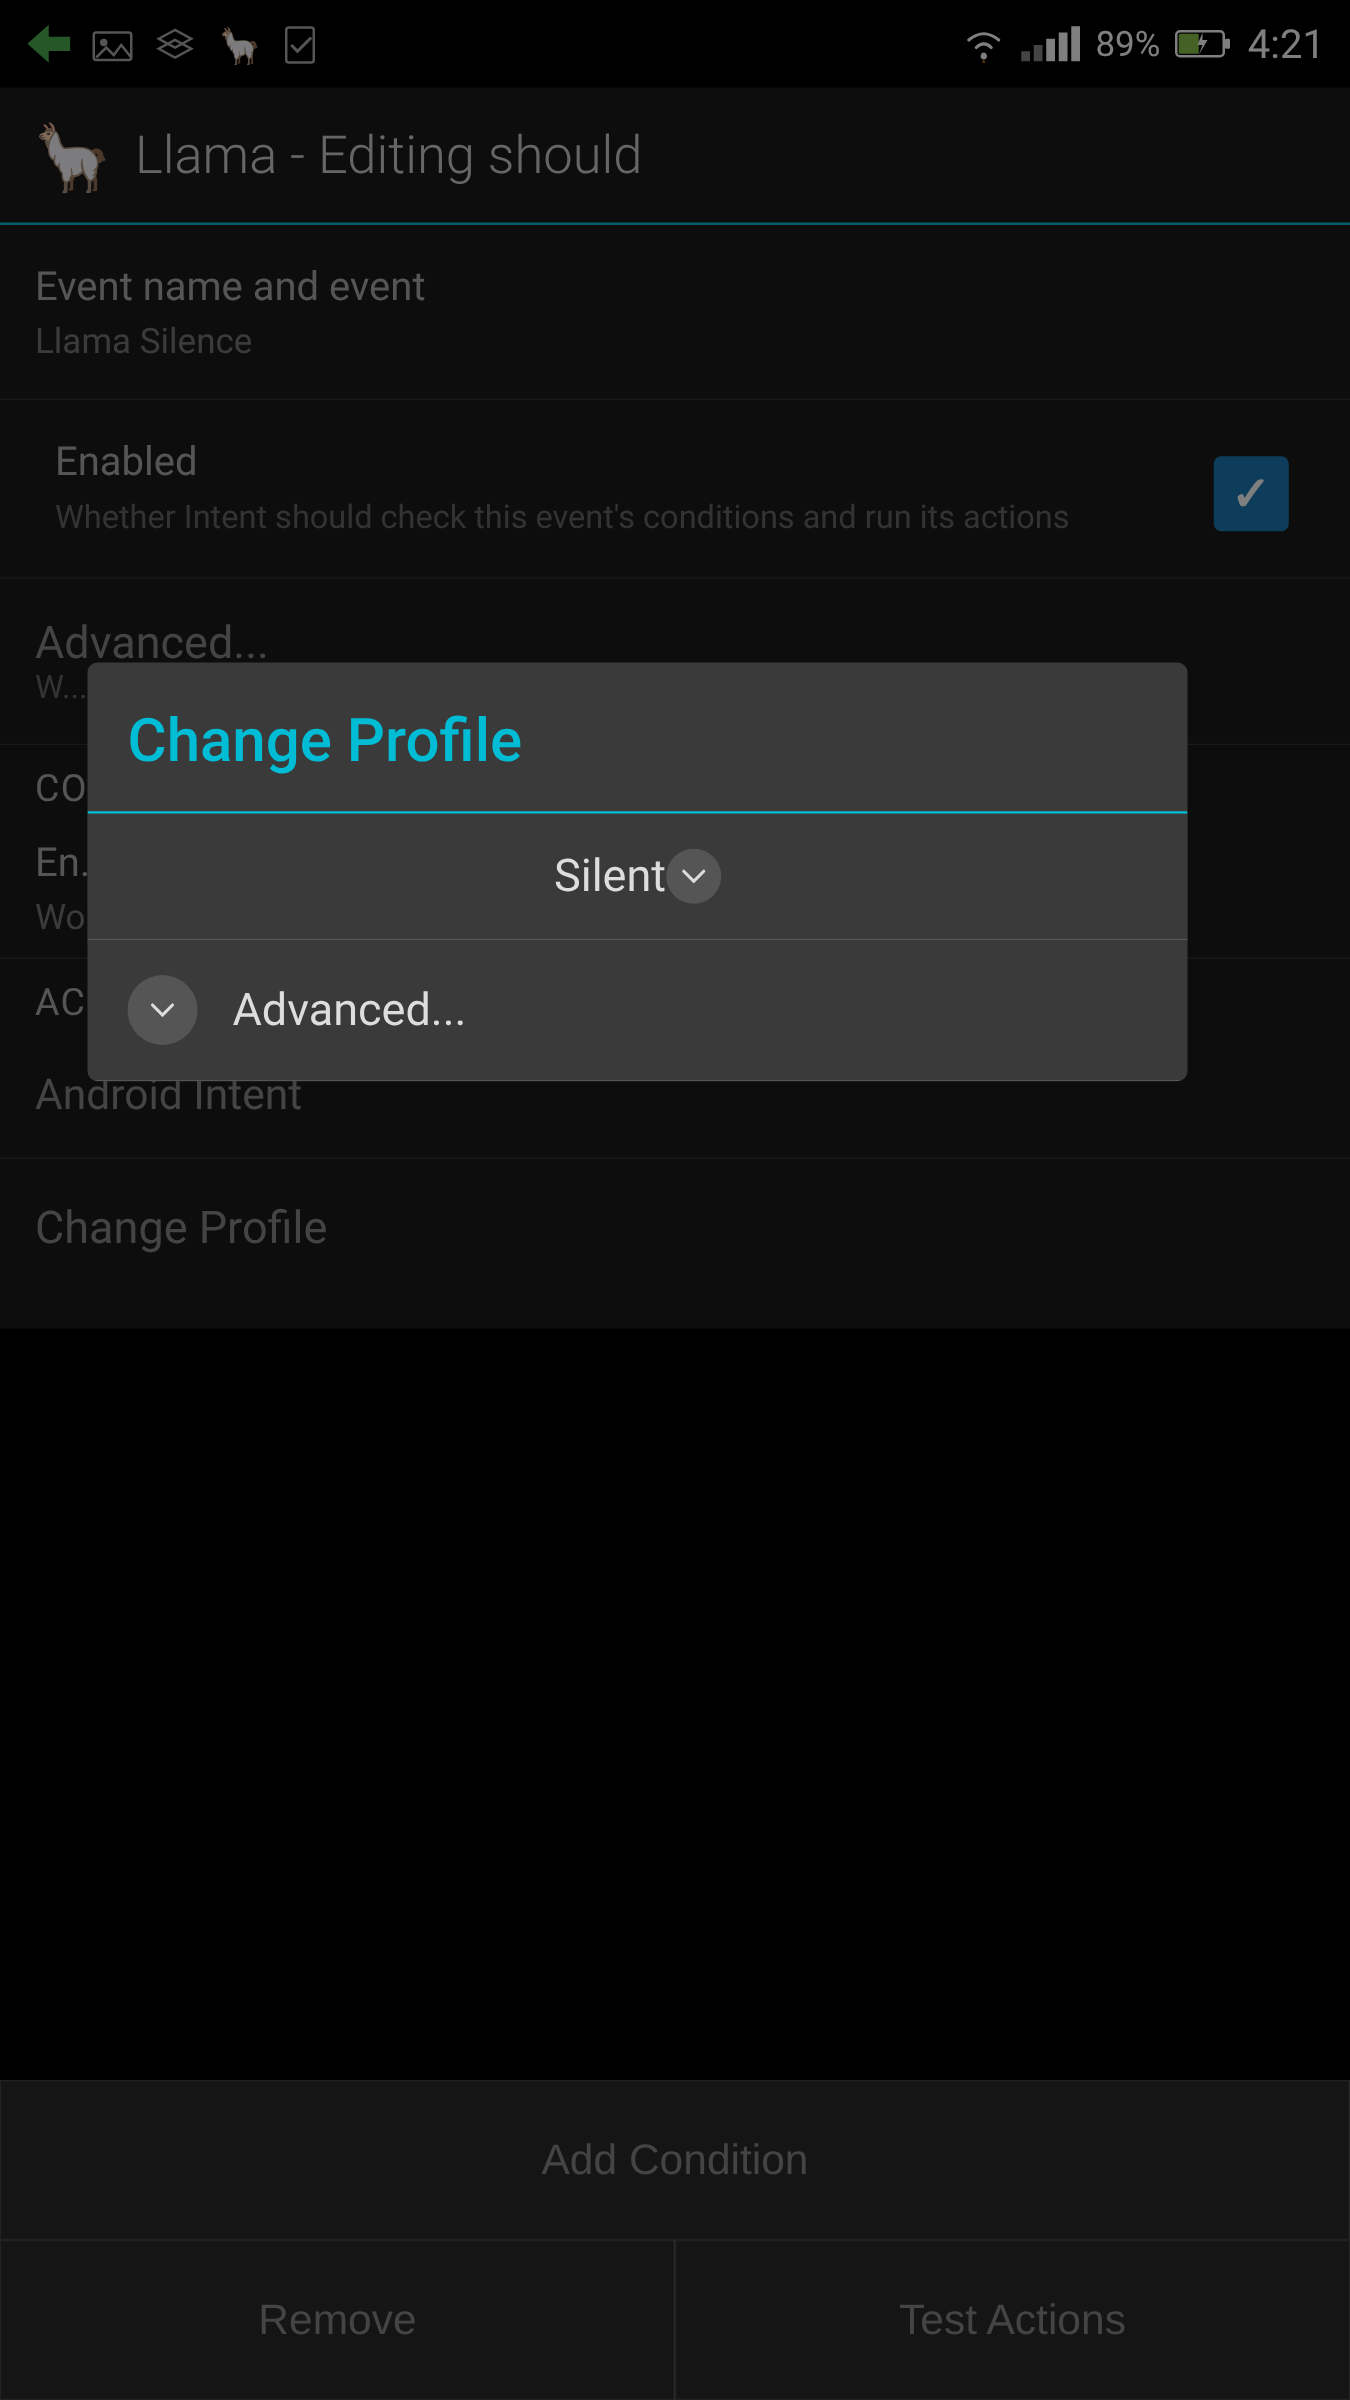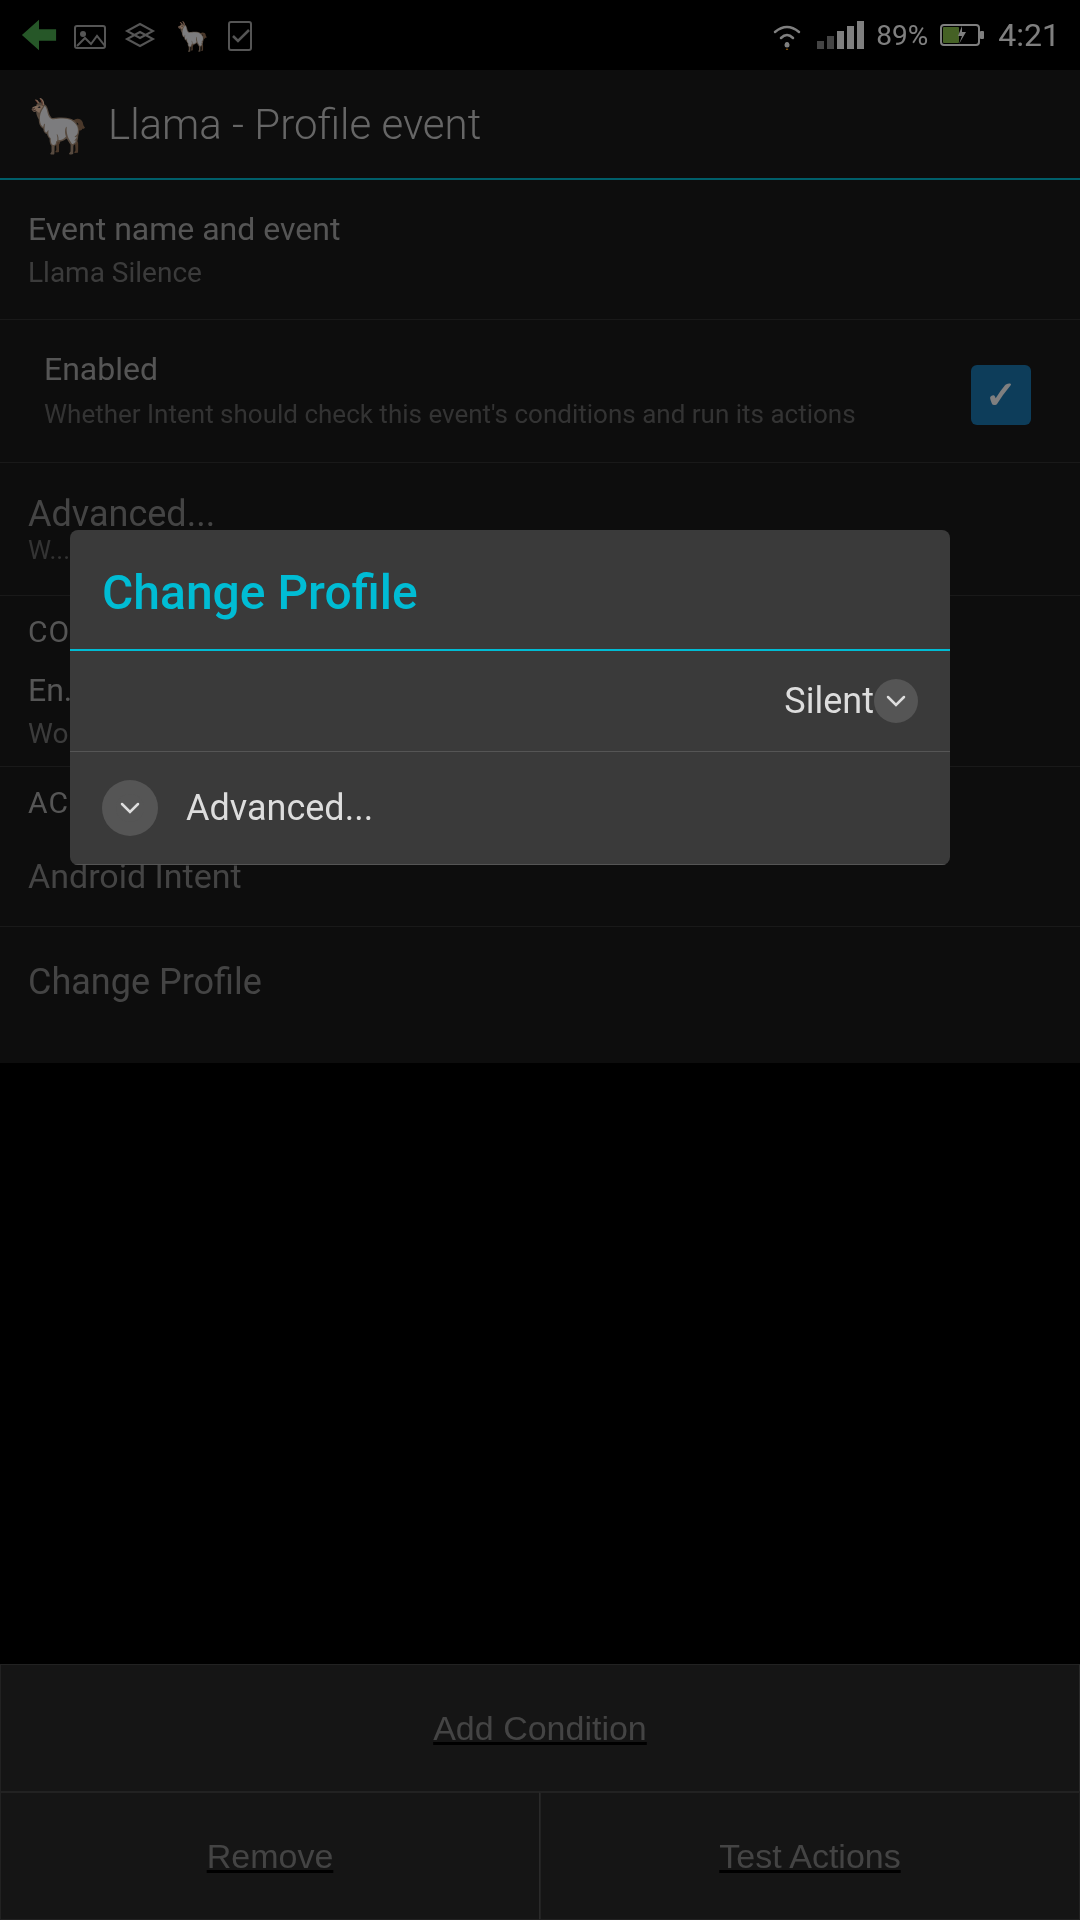--- a/index.html
+++ b/index.html
@@ -163,21 +163,20 @@
       font-size: 36px;
       color: #888;
     }
 
     
     .bottom-buttons {
       position: absolute;
       bottom: 0;
       left: 0;
       width: 100%;
-      text-decoration: underline;
     }
     .button-row {
       display: flex;
       width: 100%;
       height: 128px;
     }
     .bottom-btn {
       flex: 1;
       display: flex;
       align-items: center;
@@ -225,21 +224,21 @@
     }
 
     .dialog-content {
       padding: 0;
     }
 
     
     .dropdown-row {
       display: flex;
       align-items: center;
-      justify-content: flex-end;
+      justify-content: center;
       padding: 28px 32px;
       border-bottom: 1px solid #555;
       background: #3a3a3a;
     }
     .dropdown-value {
       font-size: 36px;
       color: #ddd;
     }
     .dropdown-arrow {
       width: 44px;
@@ -376,21 +375,21 @@
     </svg>
 
     <span style="font-size:32px; color:#fff; font-weight:400;">4:21</span>
   </div>
 </div>
 
 <div class="app-header">
   <svg width="64" height="64" viewBox="0 0 64 64">
     <text x="2" y="52" font-size="52" fill="#b0a080">🦙</text>
   </svg>
-  <span class="app-header-title">Llama - Profile event</span>
+  <span class="app-header-title">Llama - Editing should</span>
 </div>
 
 <div class="main-content">
 
   <div class="section">
     <div class="section-label">Event name and event</div>
     <div class="section-value">Llama Silence</div>
   </div>
 
   <div class="enabled-section">

